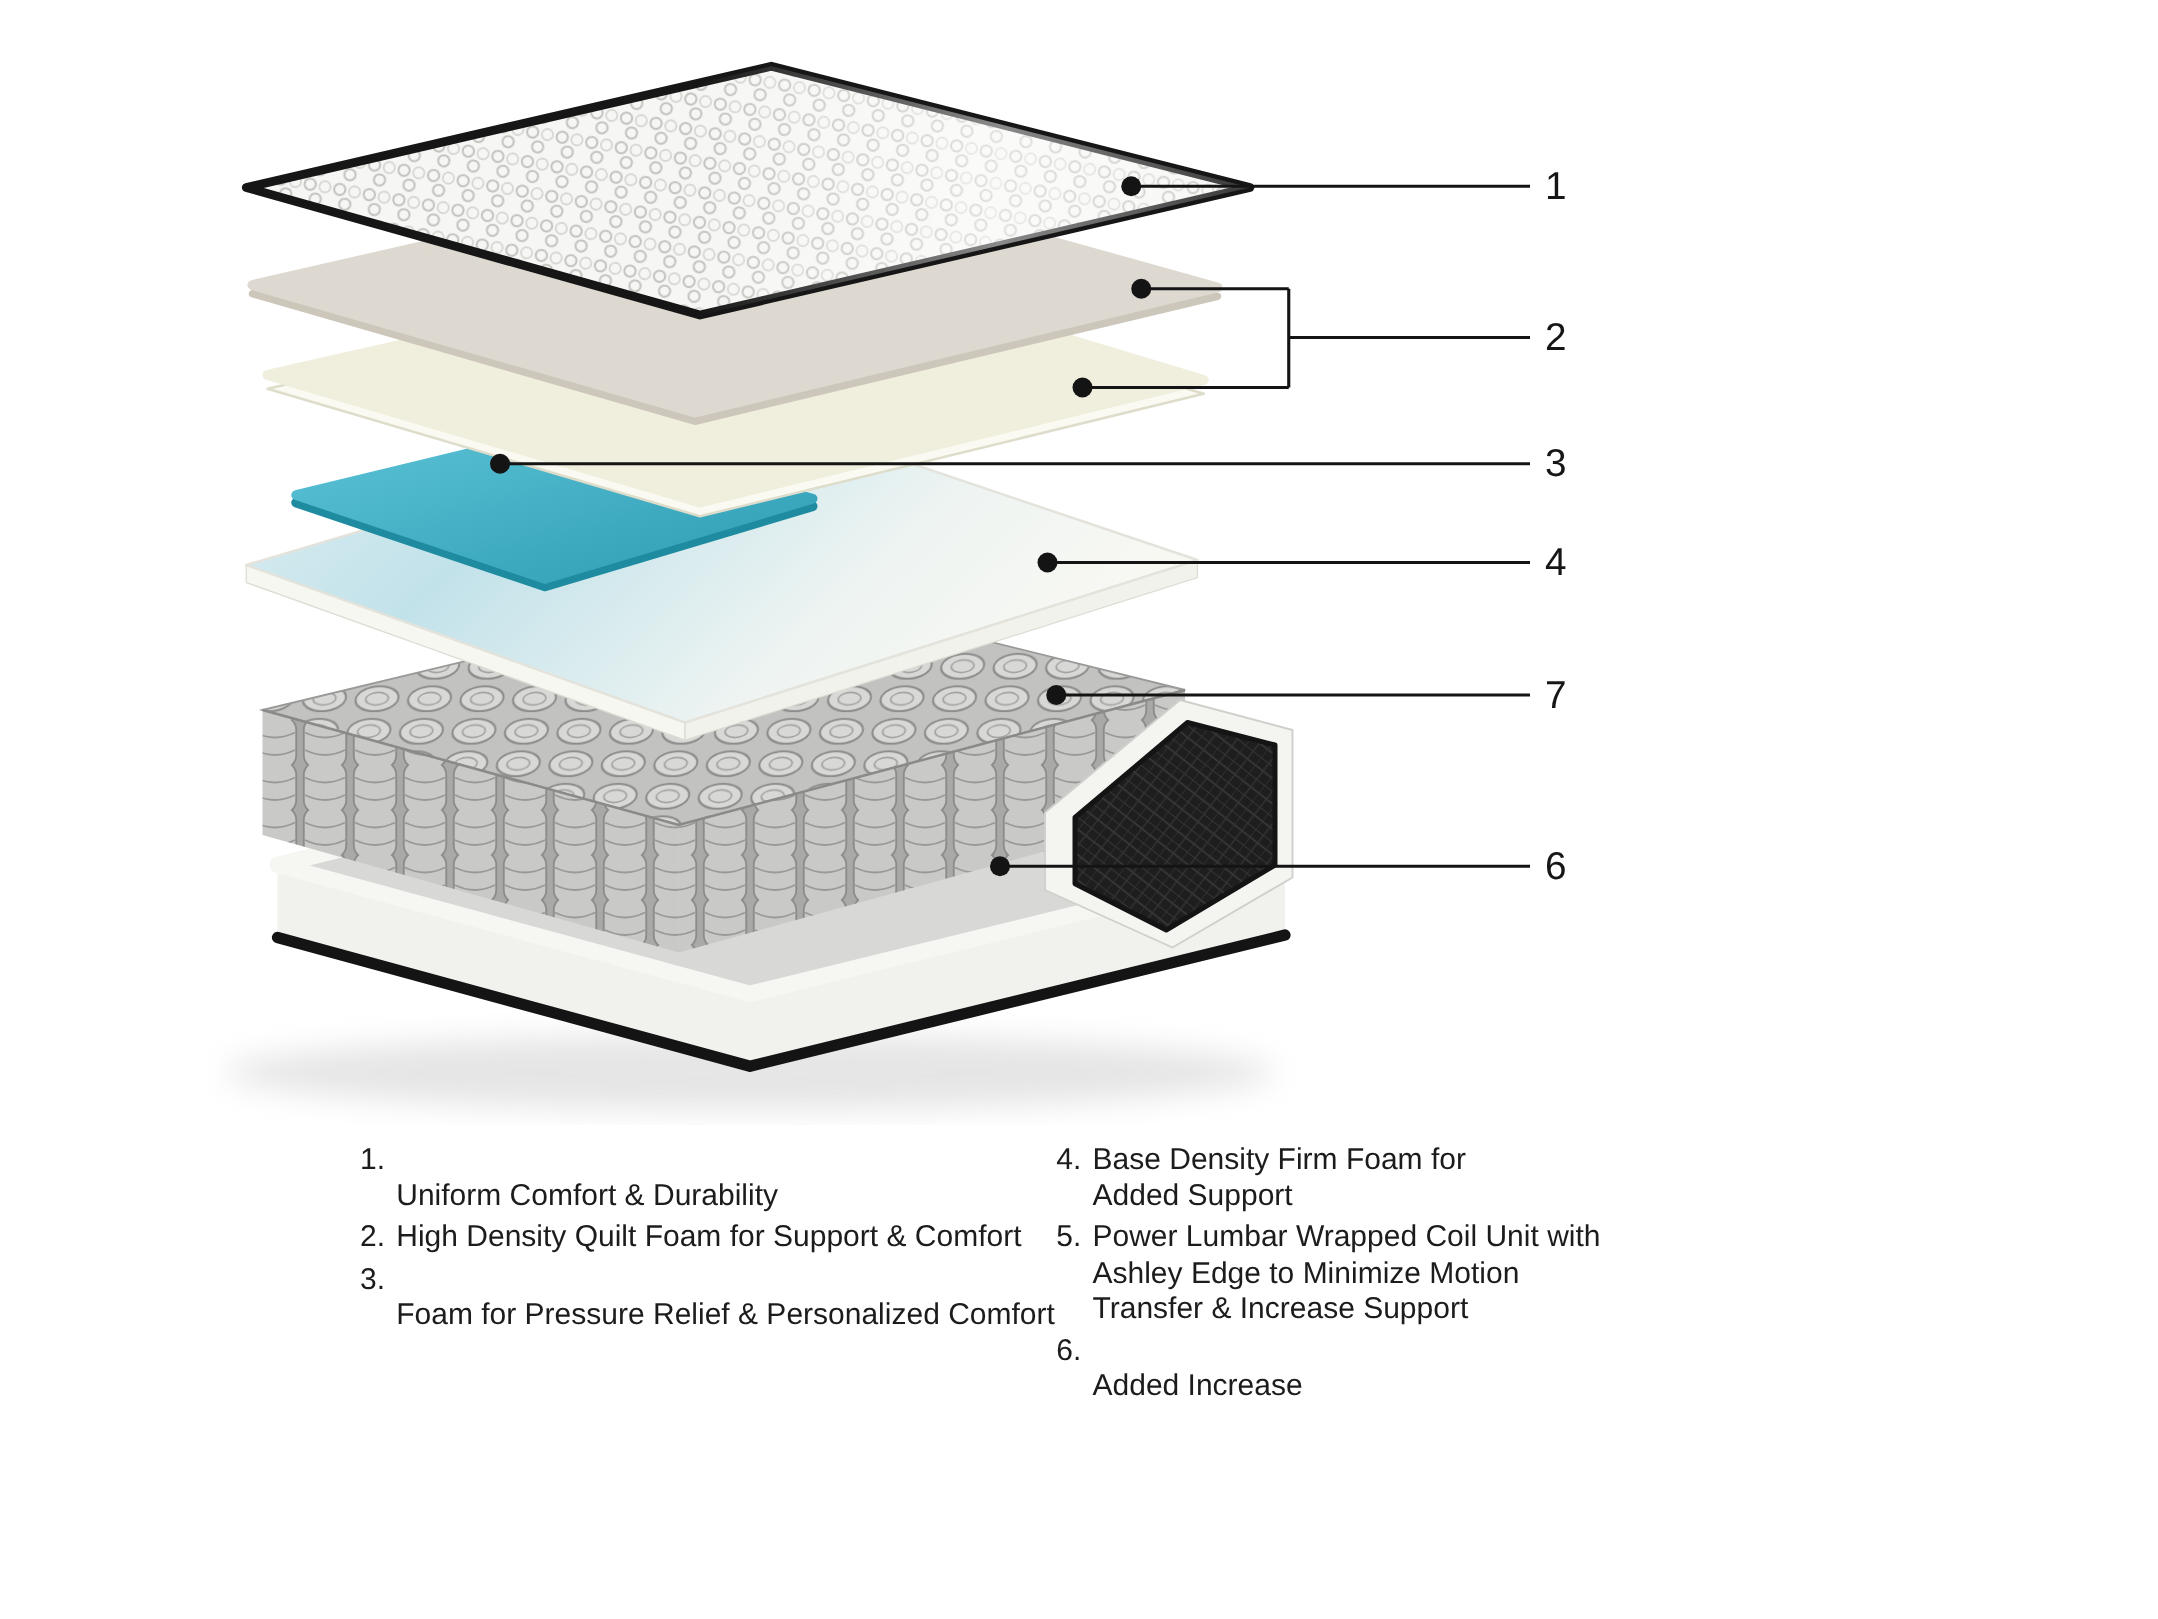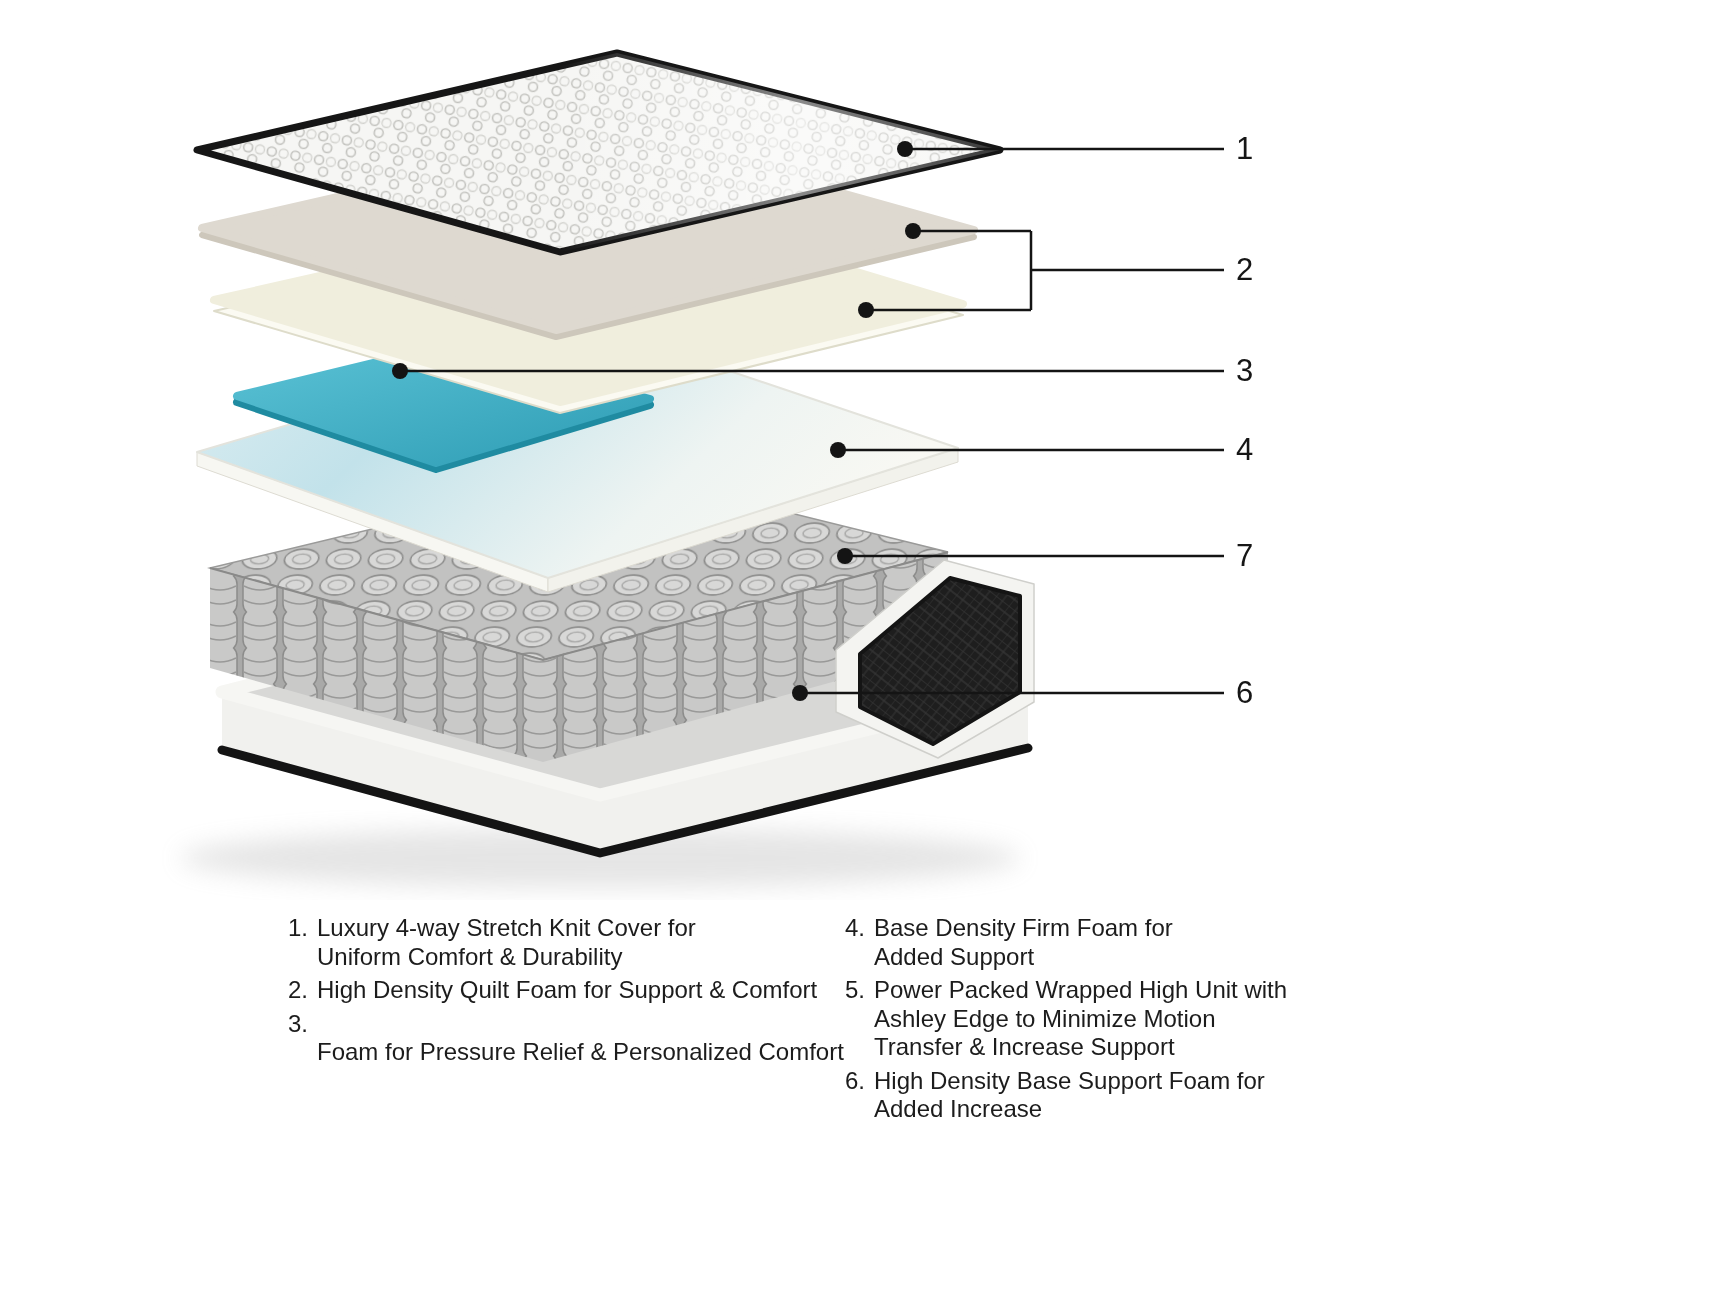--- a/index.html
+++ b/index.html
@@ -141,21 +141,21 @@
   <span class="callout-num" style="left:1236px; top:270px;">2</span>
   <span class="callout-num" style="left:1236px; top:371px;">3</span>
   <span class="callout-num" style="left:1236px; top:450px;">4</span>
   <span class="callout-num" style="left:1236px; top:556px;">7</span>
   <span class="callout-num" style="left:1236px; top:693px;">6</span>
 
   <div class="legend-col" id="leg-left">
     <div class="legend-item">
       <span class="ln">1.</span>
       <span class="lt">
-        <span>Luxury 4-way Stretch Knit Cover for</span><br>
+        <br>
         <span>Uniform Comfort &amp; Durability</span>
       </span>
     </div>
     <div class="legend-item">
       <span class="ln">2.</span>
       <span class="lt">
         <span>High Density Quilt Foam for Support &amp; Comfort</span>
       </span>
     </div>
     <div class="legend-item">
@@ -171,27 +171,27 @@
     <div class="legend-item">
       <span class="ln">4.</span>
       <span class="lt">
         <span><span>Base Density </span><b>Firm</b><span> Foam for</span></span><br>
         <span>Added Support</span>
       </span>
     </div>
     <div class="legend-item">
       <span class="ln">5.</span>
       <span class="lt">
-        <span>Power Packed Wrapped High Unit with</span><br>
+        <span>Power Lumbar Wrapped Coil Unit with</span><br>
         <span>Ashley Edge to Minimize Motion</span><br>
         <span>Transfer &amp; Increase Support</span>
       </span>
     </div>
     <div class="legend-item">
       <span class="ln">6.</span>
       <span class="lt">
-        <span>High Density Base Support Foam for</span><br>
+        <br>
         <span>Added Increase</span>
       </span>
     </div>
   </div>
 
 </div>
 
 </body></html>

